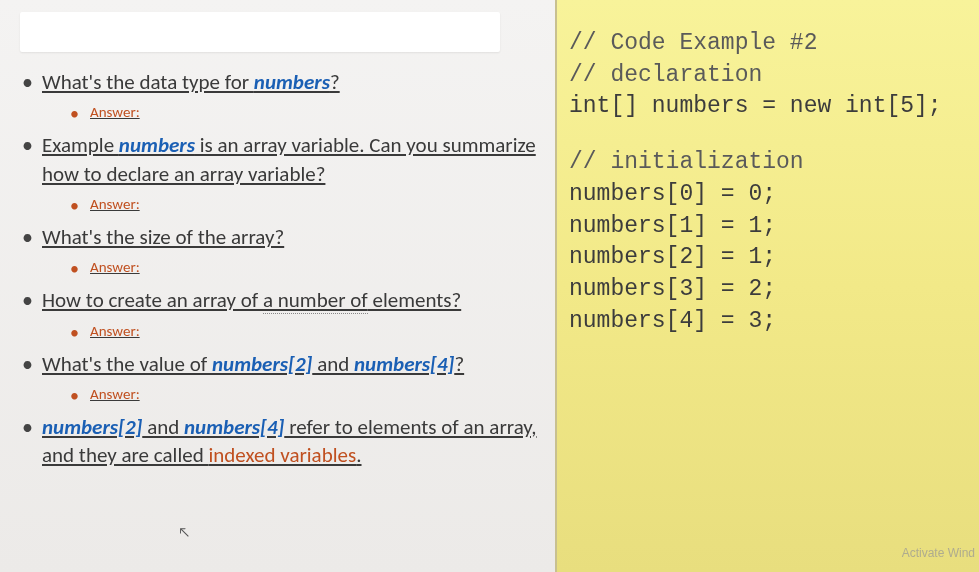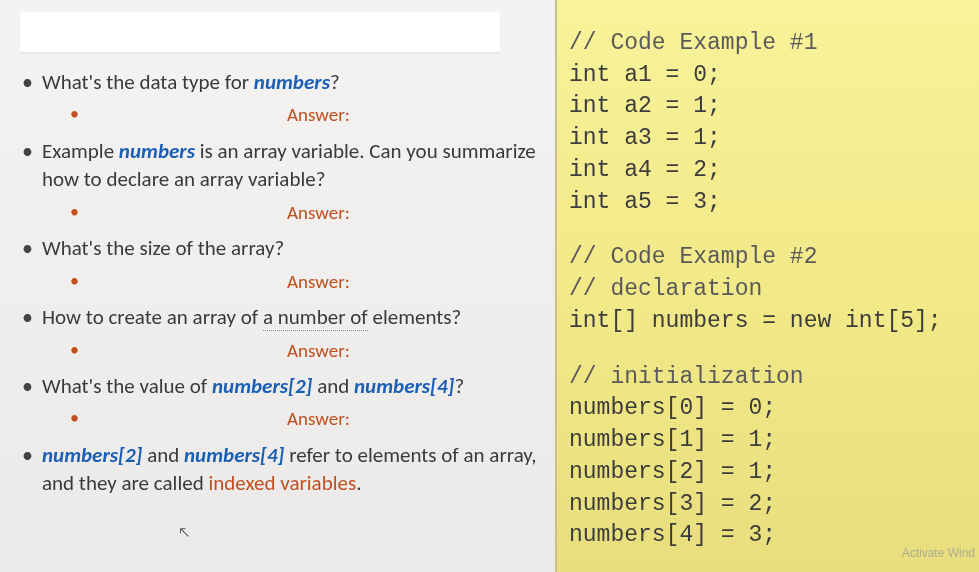--- a/index.html
+++ b/index.html
@@ -34,41 +34,41 @@
     list-style: none;
     padding-left: 0;
   }
   ul.level1 > li {
     position: relative;
     padding-left: 22px;
     margin-bottom: 8px;
     font-size: 21px;
     line-height: 1.35;
     color: #3a3a3a;
+    text-decoration: underline;
   }
   ul.level1 > li::before {
     content: "•";
     position: absolute;
     left: 2px;
     top: 0;
     color: #444;
     font-size: 22px;
   }
   ul.level2 {
     list-style: none;
     padding-left: 28px;
     margin-top: 6px;
   }
   ul.level2 > li {
     position: relative;
     padding-left: 20px;
-    font-size: 19px;
+    font-size: 15px;
     line-height: 1.4;
     margin-bottom: 4px;
-    text-align: center;
   }
   ul.level2 > li::before {
     content: "•";
     position: absolute;
     left: 0;
     top: 0;
     color: #c05020;
     font-size: 18px;
   }
   .var-blue { color: #1a5fb4; font-weight: bold; font-style: italic; }
@@ -154,26 +154,21 @@
 
       <li>
         <span class="var-index">numbers[2]</span><span> and </span><span class="var-index">numbers[4]</span><span> refer to elements of an array, and they are called </span><span class="indexed-red">indexed variables</span><span>.</span>
       </li>
 
     </ul>
 
     <span class="cursor">↖</span>
   </div>
 
-  <div class="right-pane"><div class="blk"><span class="comment">// Code Example #1</span>
-<span>int a1 = 0;</span>
-<span>int a2 = 1;</span>
-<span>int a3 = 1;</span>
-<span>int a4 = 2;</span>
-<span>int a5 = 3;</span></div><div class="blk"><span class="comment">// Code Example #2</span>
+  <div class="right-pane"><div class="blk"><span class="comment">// Code Example #2</span>
 <span class="comment">// declaration</span>
 <span>int[] numbers = new int[5];</span></div><div><span class="comment">// initialization</span>
 <span>numbers[0] = 0;</span>
 <span>numbers[1] = 1;</span>
 <span>numbers[2] = 1;</span>
 <span>numbers[3] = 2;</span>
 <span>numbers[4] = 3;</span></div>
     <div class="watermark">Activate Wind</div>
   </div>
 

